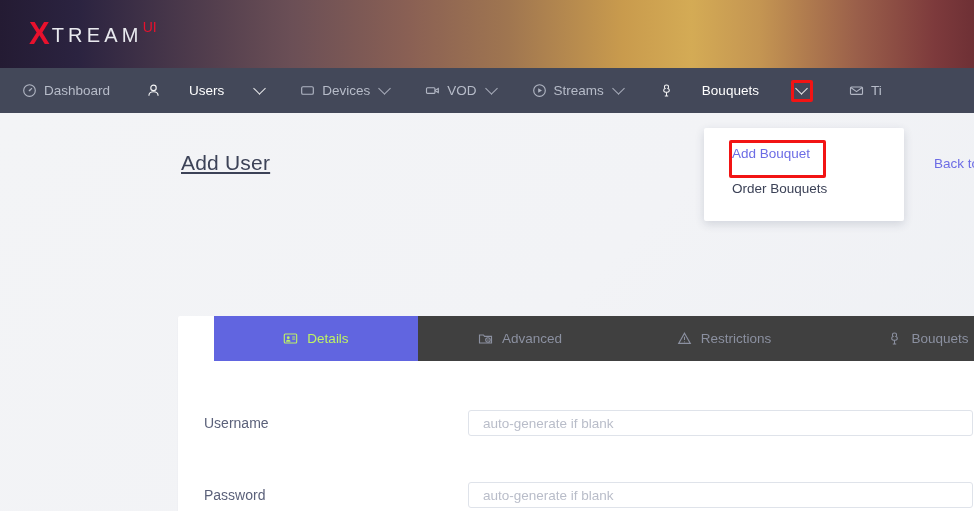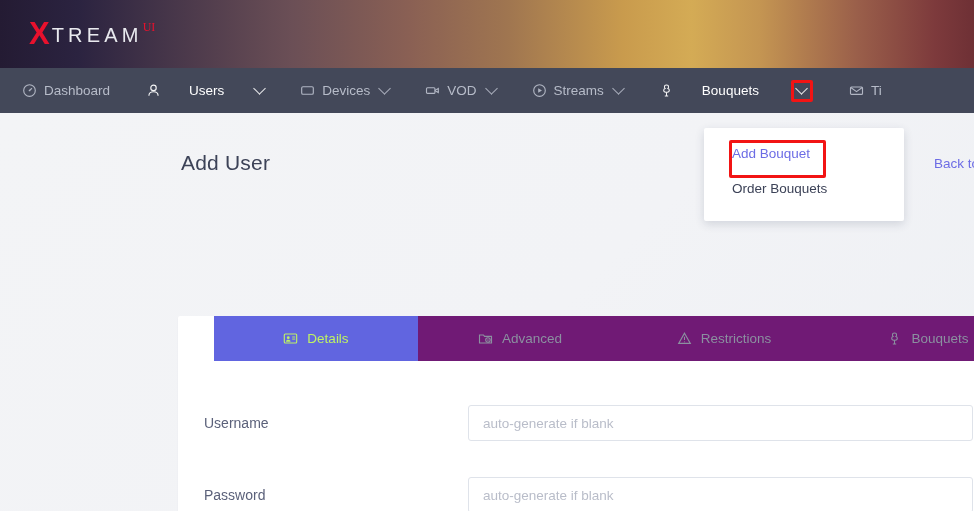--- a/index.html
+++ b/index.html
@@ -46,25 +46,24 @@
   .logo-rest {
     color: #e9eaef;
     font-size: 20px;
     line-height: 31px;
     letter-spacing: 4.2px;
     padding-top: 2px;
     padding-left: 2px;
   }
   .logo-sup {
     color: #e8112d;
-    font-size: 12px;
+    font-size: 14px;
     line-height: 9px;
     padding-top: 5px;
     letter-spacing: 0px;
-    font-family: Liberation Serif, serif;
   }
 
   
   .navbar {
     position: relative;
     height: 45px;
     background: #434859;
     display: flex;
     align-items: flex-start;
     padding-left: 22px;
@@ -132,20 +131,21 @@
     display: flex;
     align-items: center;
     justify-content: space-between;
     padding: 38px 0 0 181px;
   }
   .page-title {
     font-size: 21px;
     color: #3c4257;
     font-weight: normal;
     letter-spacing: .2px;
+    text-decoration: underline;
   }
   .back-link {
     color: #6c6ce5;
     font-size: 13.5px;
     padding-right: 0;
     margin-right: -44px;
     cursor: pointer;
   }
 
   
@@ -159,21 +159,21 @@
   }
   .tabs { display: flex; height: 45px; }
   .tab {
     flex: 0 0 204px;
     display: flex;
     align-items: center;
     justify-content: center;
     gap: 9px;
     font-size: 13.5px;
     color: #8b90a0;
-    background: #701a75;
+    background: #404040;
     cursor: pointer;
   }
   .tab.active {
     background: #6165e0;
     color: #bef264;
     margin-left: 36px;
   }
   .tab .tab-ico {
     display: inline-flex;
     align-items: center;
@@ -193,21 +193,21 @@
     width: 264px;
     font-size: 14px;
     color: #5b617a;
   }
   .form-control {
     flex: 1;
     position: relative;
   }
   .input {
     width: 100%;
-    height: 36px;
+    height: 26px;
     border: 1px solid #dfe3ea;
     border-radius: 3px;
     background: #fff;
     font-size: 13.5px;
     color: #3c4257;
     padding: 0 14px;
     font-family: "Liberation Sans", sans-serif;
     outline: none;
   }
   .input::placeholder { color: #b9bdc9; }

